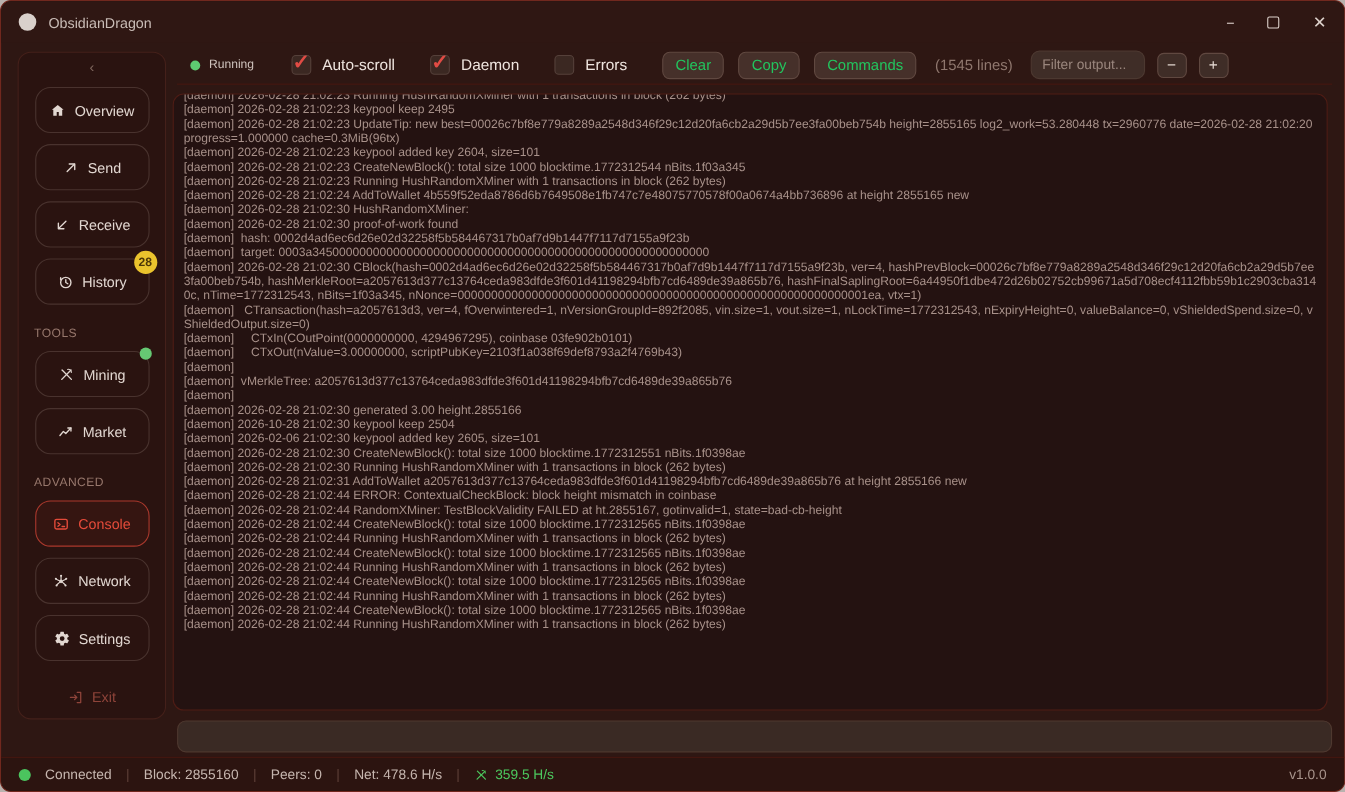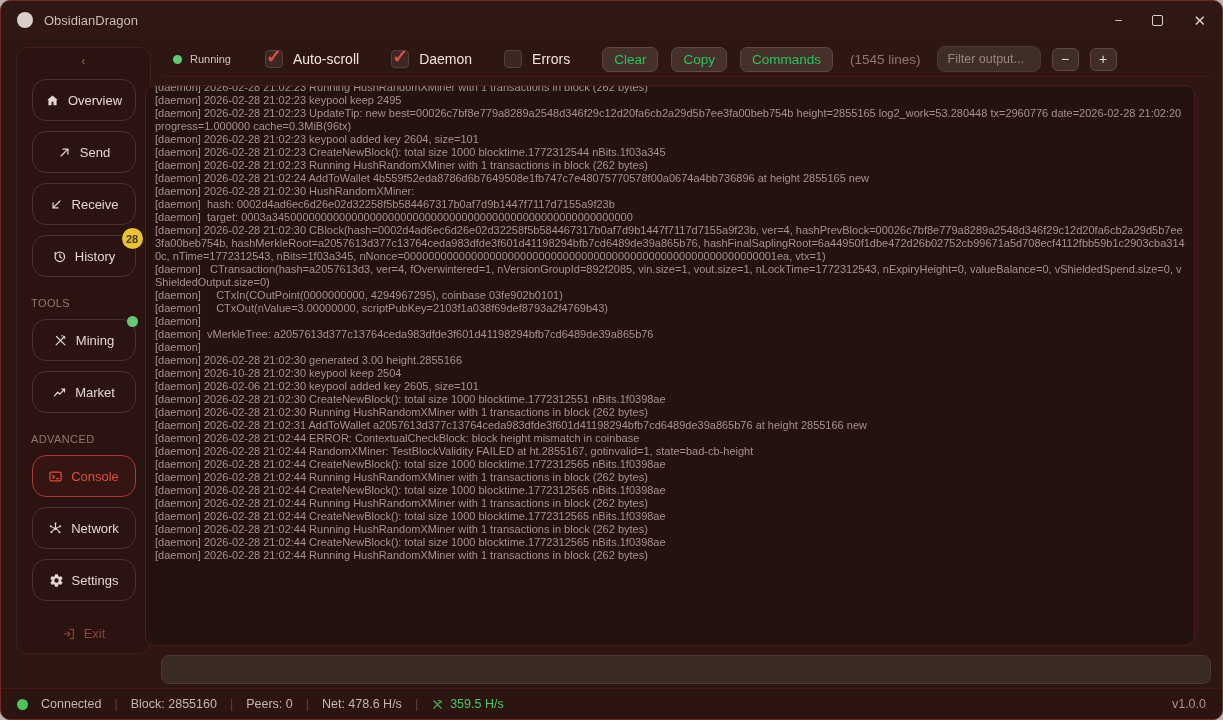--- a/index.html
+++ b/index.html
@@ -59,21 +59,21 @@
   }
   .line-count { font-size:13.5px; color:#8f776e; margin:0 16px 0 4px; }
   .filter-input {
     width:104px; padding:5px 10px; font-size:12.5px; color:#c2b1a9; background:#3f2d27;
     border:1px solid #4c3830; border-radius:8px; outline:none; font-family:inherit;
   }
   .filter-input::placeholder { color:#9a867d; }
   .zoom-btn { margin-left:11px; width:27px; height:23px; background:#3f2d27; border:1px solid #604840; border-radius:6px; color:#e8ddd6; font-size:14px; line-height:1; cursor:default; }
   
   .console {
-    position:absolute; left:144px; top:84px; width:1050px; height:561px;
+    position:absolute; left:156px; top:84px; width:1050px; height:561px;
     background:#241211; border:1px solid #4e1c15; border-radius:10px;
     padding:2px 9px; overflow:hidden;
   }
   .log-line {
     font-size:11px; line-height:13px; color:#a8918a;
     white-space:pre-wrap; word-break:break-all;
   }
   .log-line.clip { margin-top:-7px; }
   
   .cmd-input {
@@ -230,20 +230,21 @@
 
   <div class="console" id="console-log">
       <div class="log-line clip">[daemon] 2026-02-28 21:02:23 Running HushRandomXMiner with 1 transactions in block (262 bytes)</div>
       <div class="log-line">[daemon] 2026-02-28 21:02:23 keypool keep 2495</div>
       <div class="log-line">[daemon] 2026-02-28 21:02:23 UpdateTip: new best=00026c7bf8e779a8289a2548d346f29c12d20fa6cb2a29d5b7ee3fa00beb754b height=2855165 log2_work=53.280448 tx=2960776 date=2026-02-28 21:02:20 progress=1.000000 cache=0.3MiB(96tx)</div>
       <div class="log-line">[daemon] 2026-02-28 21:02:23 keypool added key 2604, size=101</div>
       <div class="log-line">[daemon] 2026-02-28 21:02:23 CreateNewBlock(): total size 1000 blocktime.1772312544 nBits.1f03a345</div>
       <div class="log-line">[daemon] 2026-02-28 21:02:23 Running HushRandomXMiner with 1 transactions in block (262 bytes)</div>
       <div class="log-line">[daemon] 2026-02-28 21:02:24 AddToWallet 4b559f52eda8786d6b7649508e1fb747c7e48075770578f00a0674a4bb736896 at height 2855165 new</div>
       <div class="log-line">[daemon] 2026-02-28 21:02:30 HushRandomXMiner:</div>
+      <div class="log-line">[daemon] 2026-02-28 21:02:30 proof-of-work found</div>
       <div class="log-line">[daemon]  hash: 0002d4ad6ec6d26e02d32258f5b584467317b0af7d9b1447f7117d7155a9f23b</div>
       <div class="log-line">[daemon]  target: 0003a34500000000000000000000000000000000000000000000000000000000</div>
       <div class="log-line">[daemon] 2026-02-28 21:02:30 CBlock(hash=0002d4ad6ec6d26e02d32258f5b584467317b0af7d9b1447f7117d7155a9f23b, ver=4, hashPrevBlock=00026c7bf8e779a8289a2548d346f29c12d20fa6cb2a29d5b7ee3fa00beb754b, hashMerkleRoot=a2057613d377c13764ceda983dfde3f601d41198294bfb7cd6489de39a865b76, hashFinalSaplingRoot=6a44950f1dbe472d26b02752cb99671a5d708ecf4112fbb59b1c2903cba3140c, nTime=1772312543, nBits=1f03a345, nNonce=0000000000000000000000000000000000000000000000000000000000001ea, vtx=1)</div>
       <div class="log-line">[daemon]   CTransaction(hash=a2057613d3, ver=4, fOverwintered=1, nVersionGroupId=892f2085, vin.size=1, vout.size=1, nLockTime=1772312543, nExpiryHeight=0, valueBalance=0, vShieldedSpend.size=0, vShieldedOutput.size=0)</div>
       <div class="log-line">[daemon]     CTxIn(COutPoint(0000000000, 4294967295), coinbase 03fe902b0101)</div>
       <div class="log-line">[daemon]     CTxOut(nValue=3.00000000, scriptPubKey=2103f1a038f69def8793a2f4769b43)</div>
       <div class="log-line">[daemon]</div>
       <div class="log-line">[daemon]  vMerkleTree: a2057613d377c13764ceda983dfde3f601d41198294bfb7cd6489de39a865b76</div>
       <div class="log-line">[daemon]</div>
       <div class="log-line">[daemon] 2026-02-28 21:02:30 generated 3.00 height.2855166</div>

